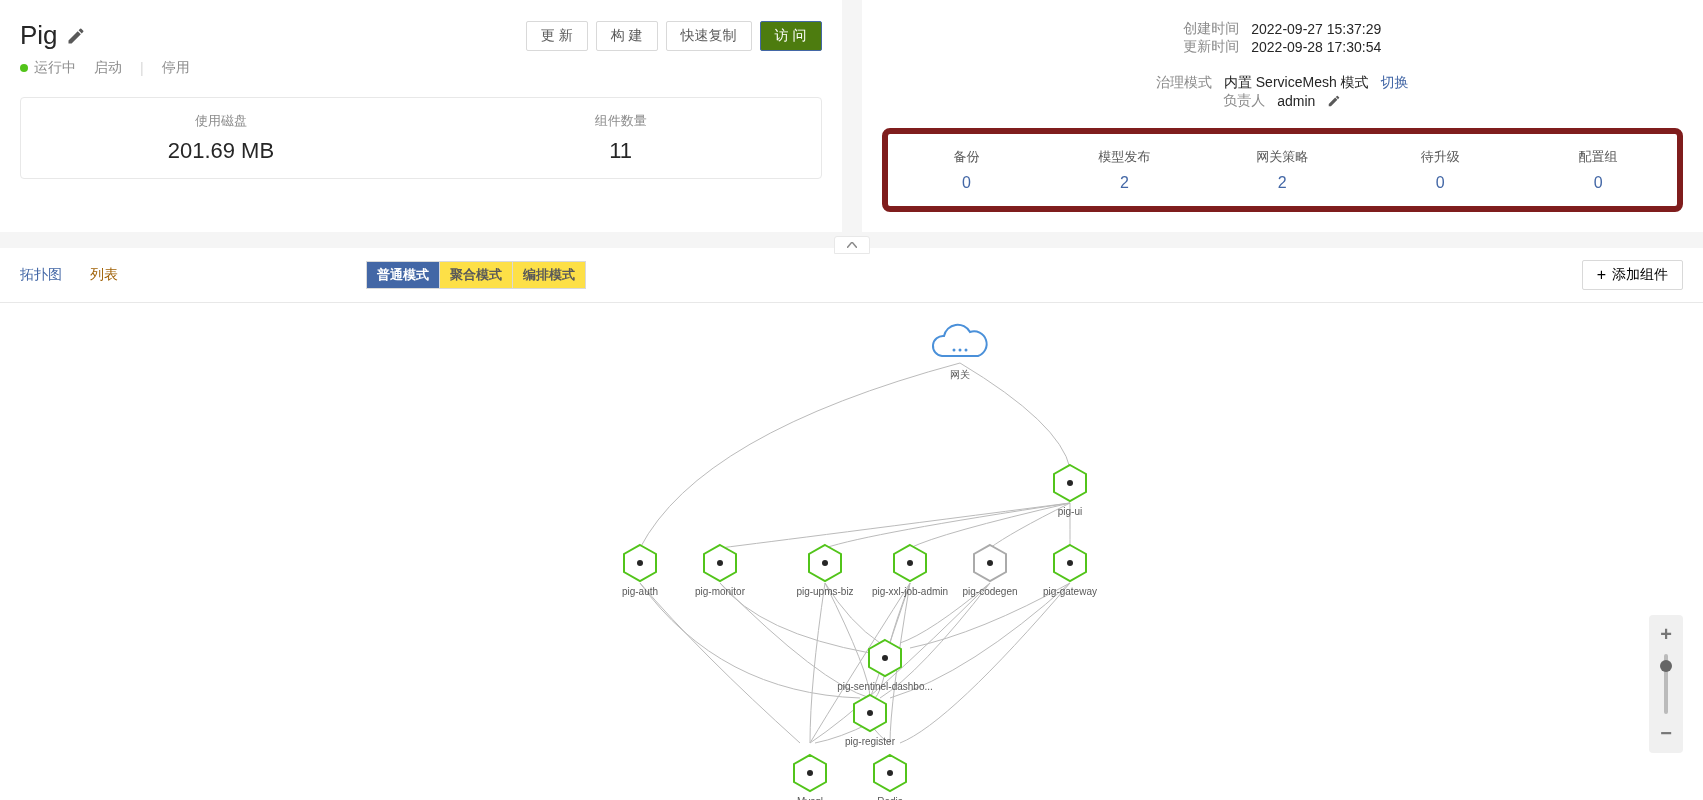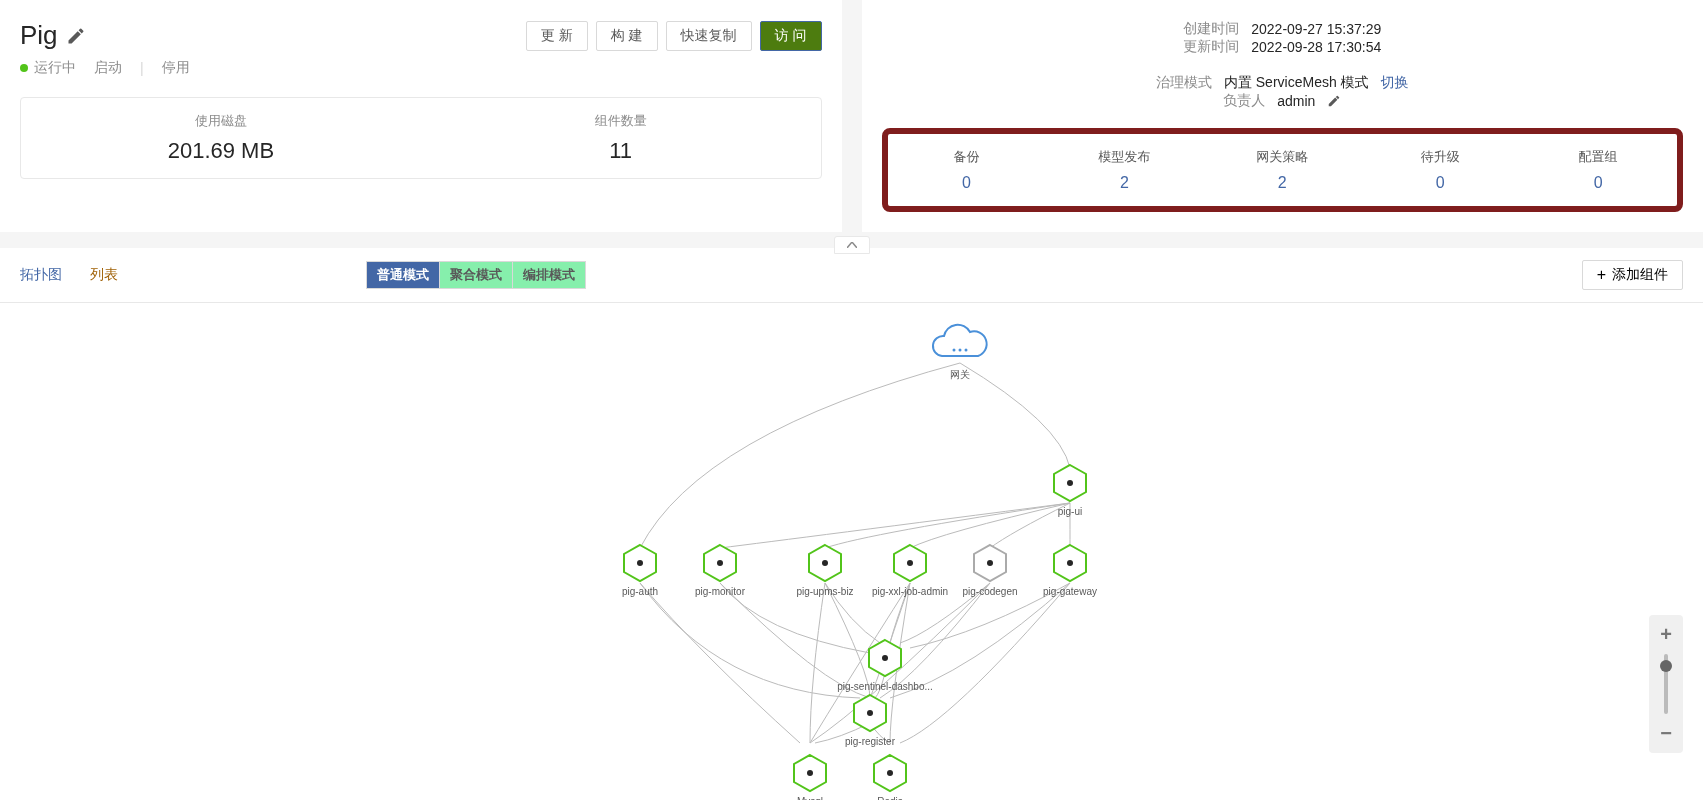--- a/index.html
+++ b/index.html
@@ -146,21 +146,21 @@
       border: 1px solid #d9d9d9;
       border-radius: 0;
       overflow: hidden;
       margin-left: 220px;
       font-weight: bold;
     }
     .mode-btn {
       padding: 4px 10px;
       font-size: 13px;
       cursor: pointer;
-      background: #86efac;
+      background: #fde047;
       color: #595959;
       border-right: 1px solid #d9d9d9;
     }
     .mode-btn:last-child { border-right: none; }
     .mode-btn.active { background: #4367a6; color: #fff; }
     .add-btn {
       padding: 5px 14px;
       border: 1px solid #d9d9d9;
       background: #fff;
       border-radius: 2px;

